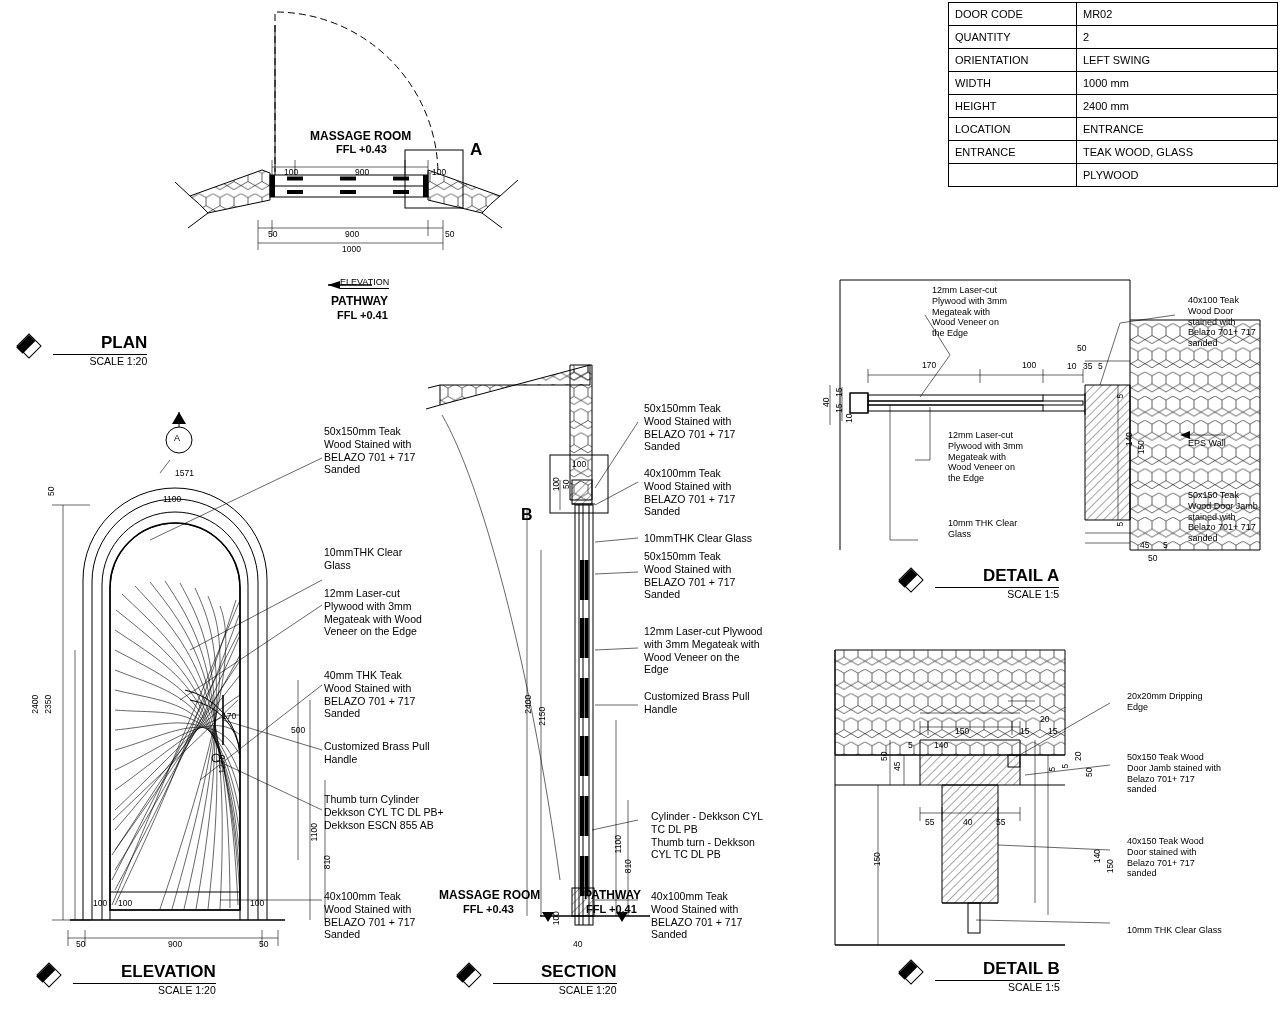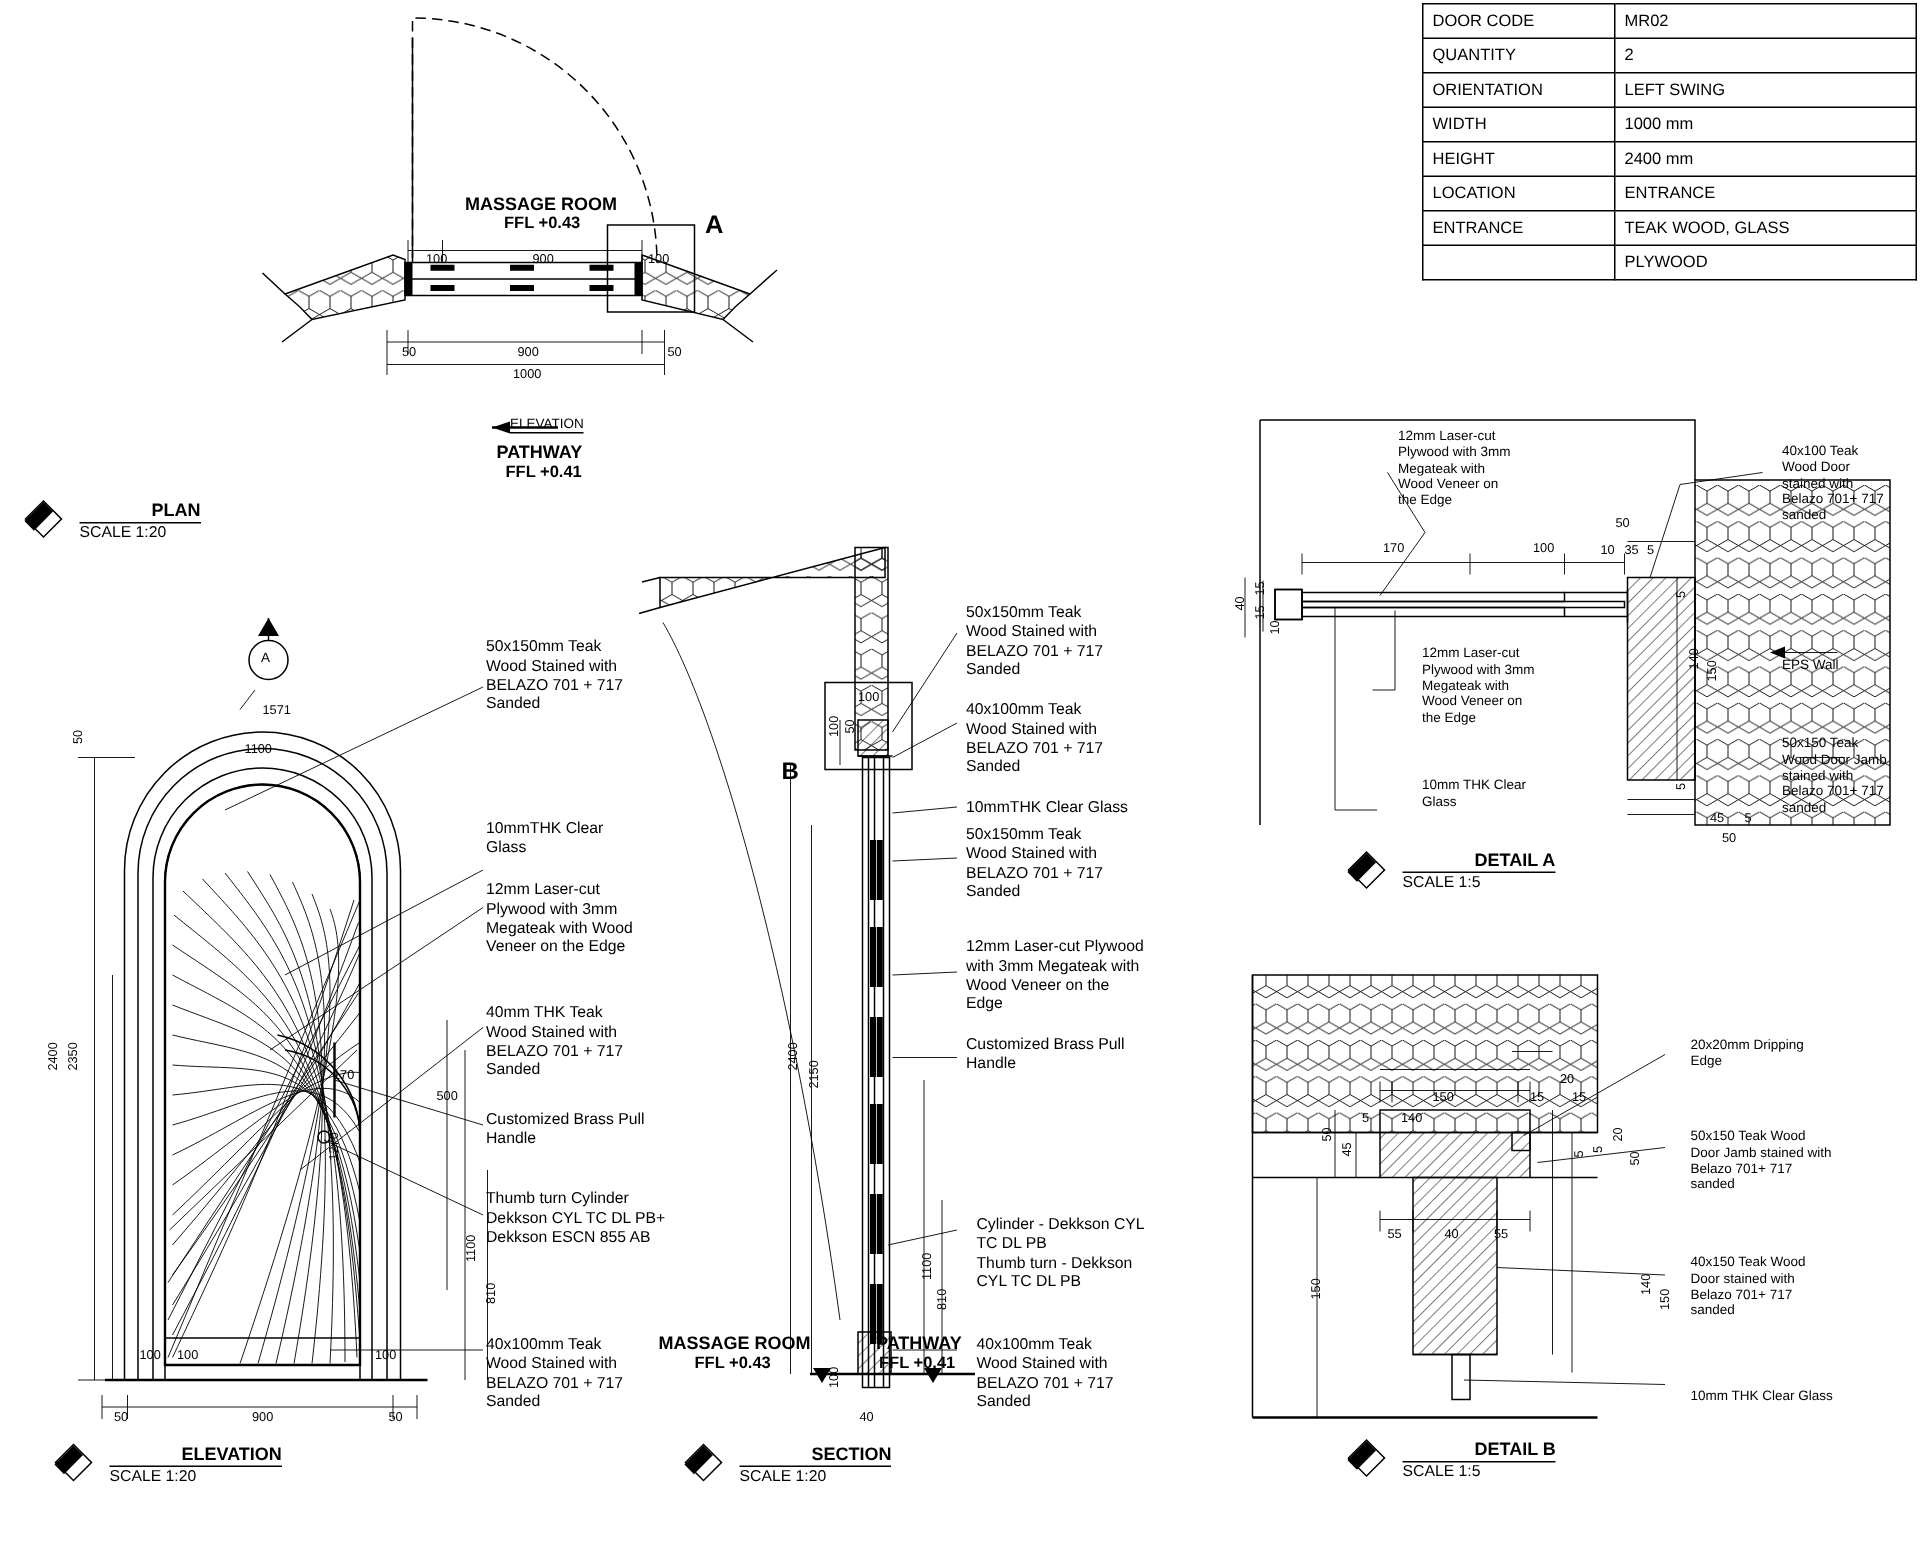--- a/index.html
+++ b/index.html
@@ -29,22 +29,22 @@
     vertical-align: middle;
   }
   #spec-table td.k { width: 128px; }
   #notes-box {
     left: 948px; top: 187px; width: 330px; height: 48px;
     border: 1px solid #000; border-top: none;
     padding: 4px 6px; font-size: 11px; line-height: 1.35;
   }
 
   
-  .view-title { font-size: 12px; font-weight: bold; padding-left: 48px; }
-  .view-scale { font-size: 10.5px; }
+  .view-title { font-size: 17px; font-weight: bold; padding-left: 48px; }
+  .view-scale { font-size: 10.5px; text-align: right; }
   .title-group { display: flex; flex-direction: column; }
   .title-underline { border-bottom: 1.5px solid #000; padding-bottom: 1px; }
   .tri-mark {
     width: 18px; height: 18px; border: 1.2px solid #000;
     transform: rotate(45deg);
     position: absolute;
   }
   .tri-mark:after{
     content:""; position:absolute; left:0; top:0; width:9px; height:18px;
     background:#000;

